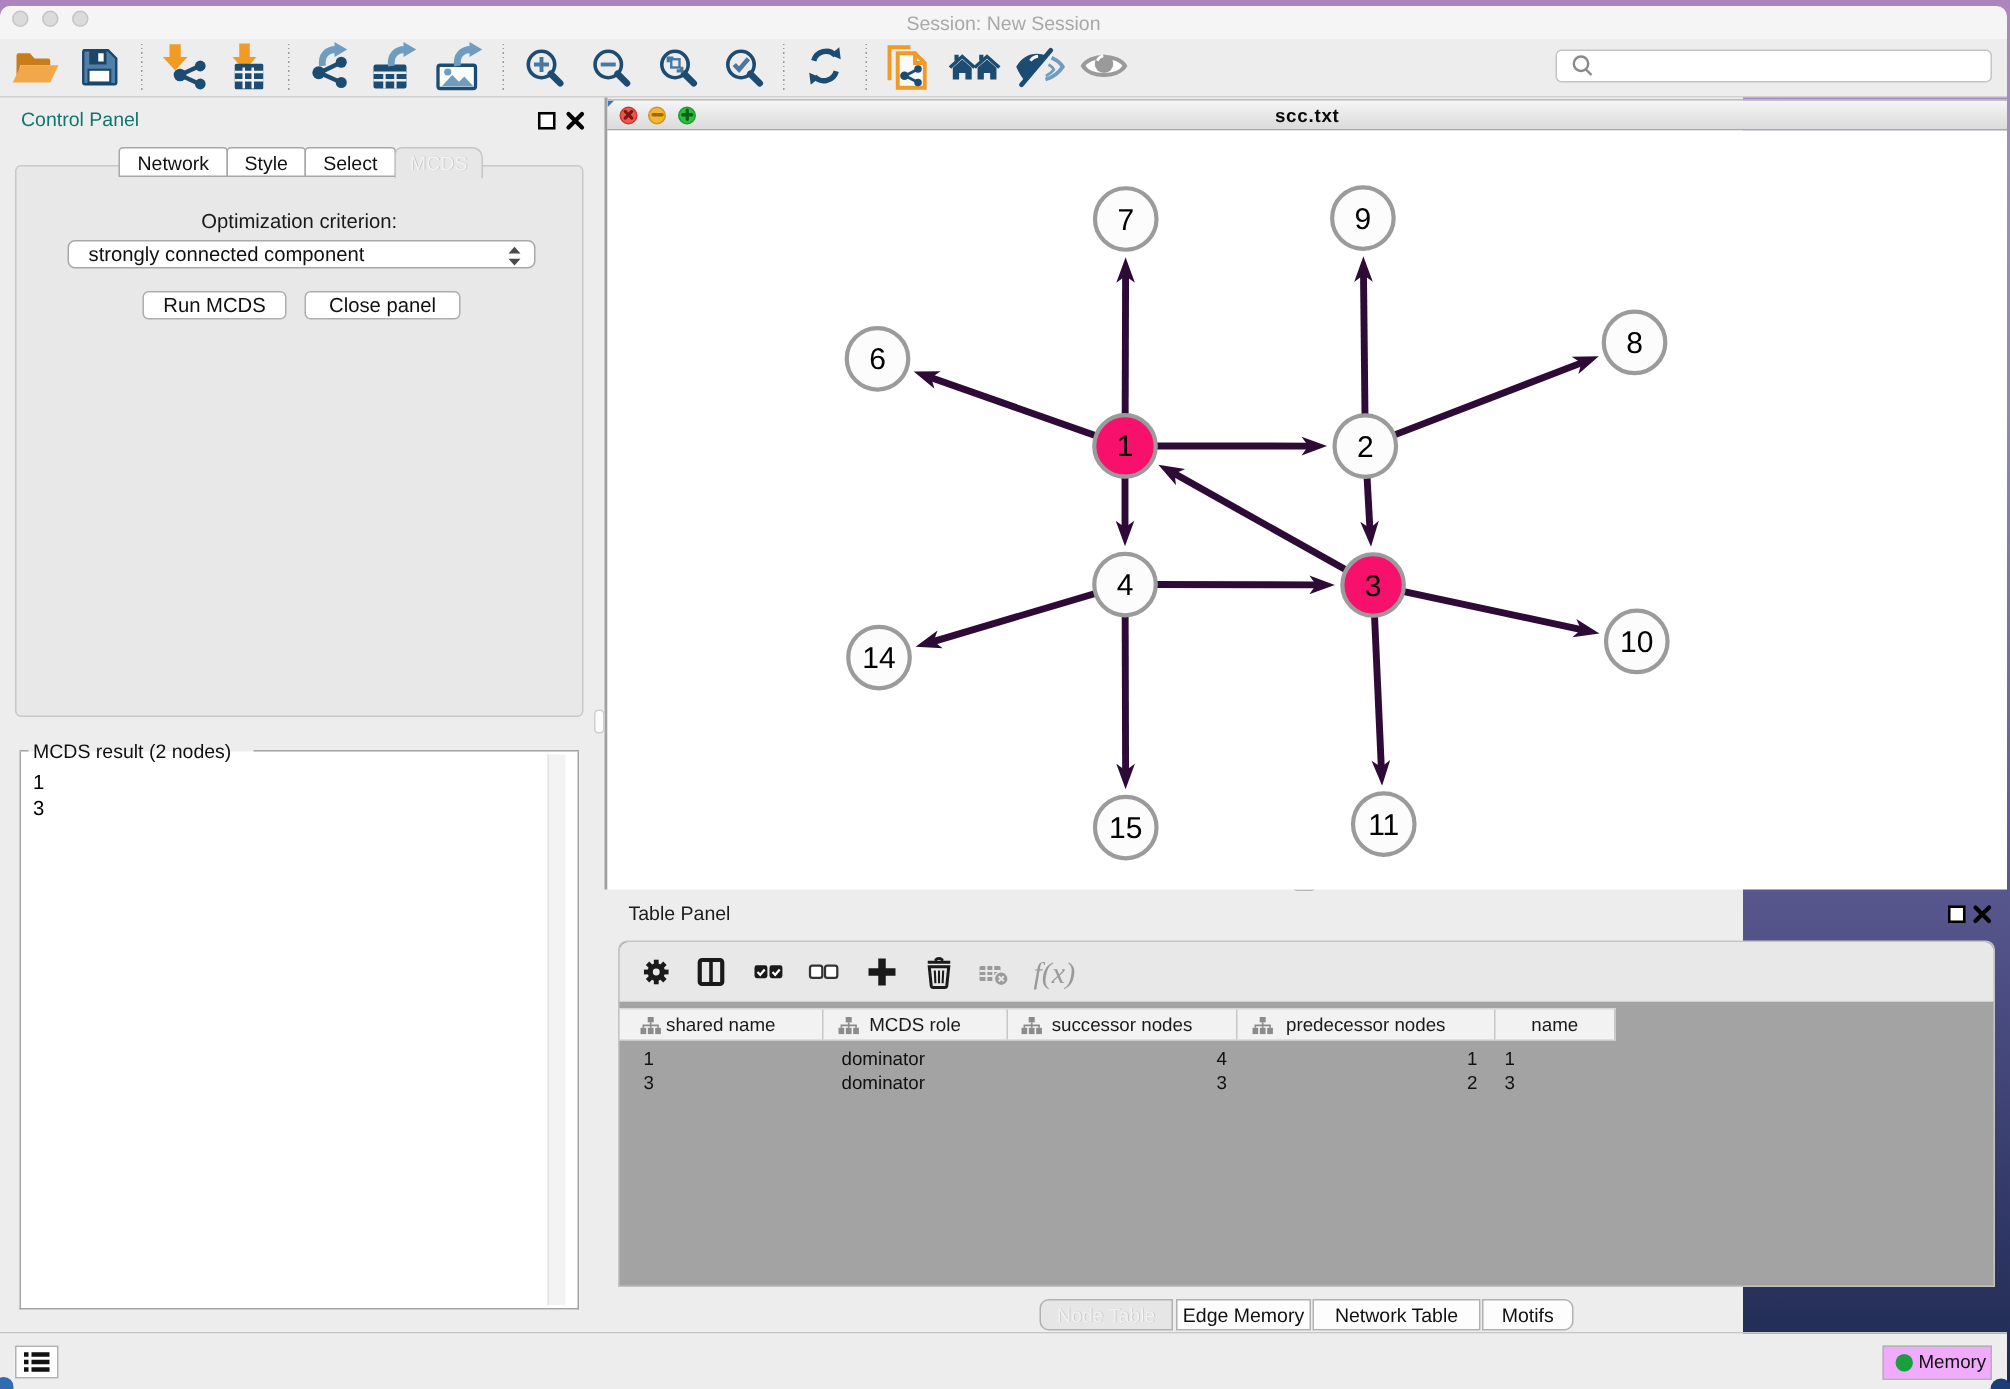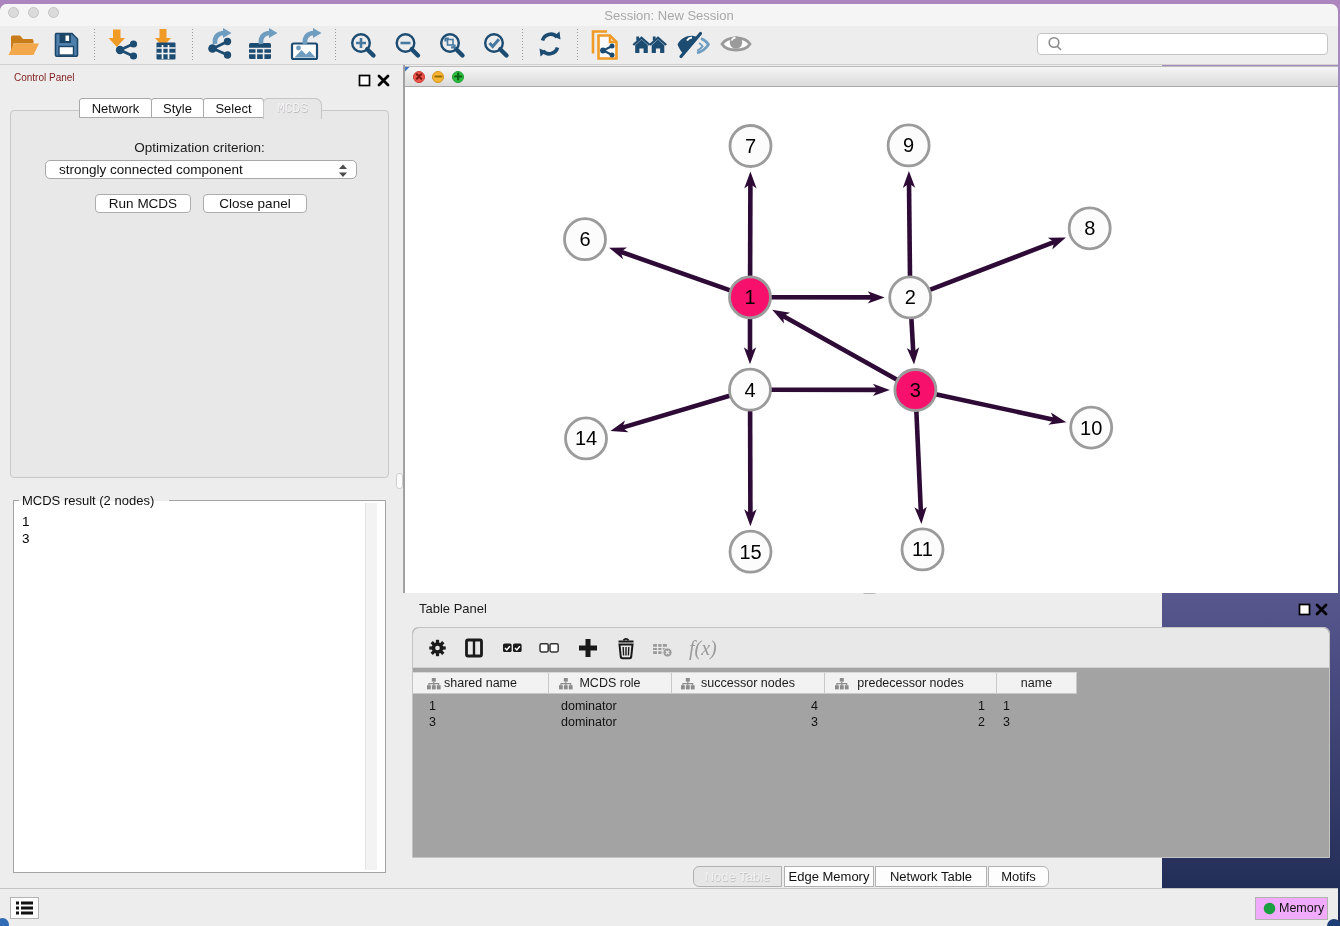--- a/index.html
+++ b/index.html
@@ -14,21 +14,21 @@
   background:#dcdbdc;border:1px solid #c6c5c6;box-sizing:border-box;}
 #title-text{position:absolute;top:4px;left:0;width:100%;text-align:center;
   font-size:13px;color:#a9a8a9;}
 #toolbar{position:absolute;left:0;top:22px;width:1338px;height:38px;background:#eeedee;}
 .sep{position:absolute;top:3px;width:1px;height:32px;
   background-image:repeating-linear-gradient(180deg,#9a9a9a 0 1px,transparent 1px 3px);}
 #searchbox{position:absolute;left:1037px;top:7px;width:289px;height:20px;background:#fff;
   border:1px solid #c5c4c5;border-radius:4px;}
 #mainline{position:absolute;left:0;top:60px;width:1338px;height:1px;background:#d2d1d2;}
 
-#cp-title{position:absolute;left:14px;top:68px;font-size:10px;color:#7f1d1d;}
+#cp-title{position:absolute;left:14px;top:68px;font-size:13px;color:#0f766e;}
 .tab{position:absolute;top:94px;height:20px;z-index:2;box-sizing:border-box;border:1px solid #a9a8a9;
   background:#fff;font-size:13px;color:#111;text-align:center;line-height:19px;border-radius:3px 3px 0 0;}
 #cp-box{position:absolute;left:10px;top:106px;width:379px;height:368px;background:#e9e8e9;
   border:1px solid #c9c8c9;border-radius:4px;box-sizing:border-box;}
 #opt-label{position:absolute;left:0;top:29px;width:100%;text-align:center;font-size:13.5px;color:#1a1a1a;}
 #opt-select{position:absolute;left:34px;top:49px;width:312px;height:19px;background:#fff;
   border:1px solid #a9a8a9;border-radius:5px;font-size:13.5px;color:#111;line-height:17px;padding-left:13px;box-sizing:border-box;}
 .btn{position:absolute;top:83px;height:19px;background:#fff;border:1px solid #aeadae;
   border-radius:4px;box-sizing:border-box;font-size:13.5px;color:#111;text-align:center;line-height:18px;}
 #fieldset{position:absolute;left:13px;top:497px;width:371px;height:371px;
@@ -207,21 +207,21 @@
   </div>
   <div id="mainline"></div>
   <div id="cp-title">Control Panel</div>
   <svg width="36" height="16" style="position:absolute;left:357px;top:69px">
       <rect x="2.5" y="2.5" width="10" height="10" fill="#fff" stroke="#000" stroke-width="1.7"></rect>
       <path d="M22,3 L31,12 M31,3 L22,12" stroke="#000" stroke-width="2.8" stroke-linecap="round"></path>
     </svg>
   <div class="tab" style="left:79px;width:73px;">Network</div>
   <div class="tab" style="left:151px;width:53px;">Style</div>
   <div class="tab" style="left:203px;width:61px;">Select</div>
-  <div class="tab" style="left:263px;width:59px;height:21px;z-index:2;background:#e8e7e8;color:#f4f3f4;text-shadow:0.5px 0.5px 0 #bdbcbd;border-color:#c6c5c6;border-radius:5px 7px 0 0;border-bottom:none;font-family:Liberation Mono, monospace;">MCDS</div>
+  <div class="tab" style="left:263px;width:59px;height:21px;z-index:2;background:#e8e7e8;color:#f4f3f4;text-shadow:0.5px 0.5px 0 #bdbcbd;border-color:#c6c5c6;border-radius:5px 7px 0 0;border-bottom:none;">MCDS</div>
   <div id="cp-box">
     <div id="opt-label">Optimization criterion:</div>
     <div id="opt-select">strongly connected component<svg width="14" height="16" style="position:absolute;right:6px;top:2px">
           <path d="M3,6 l4,-4.5 l4,4.5 z" fill="#4a4a4a"></path>
           <path d="M3,9.5 l4,4.5 l4,-4.5 z" fill="#4a4a4a"></path>
         </svg></div>
     <div class="btn" style="left:84px;width:96px;">Run MCDS</div>
     <div class="btn" style="left:192px;width:104px;">Close panel</div>
   </div>
   <div id="fieldset">
@@ -248,20 +248,21 @@
         <svg width="14" height="14" style="position:absolute;left:7px;top:4px">
           <circle cx="6.5" cy="6.5" r="5.8" fill="#1b9e3f"></circle>
         </svg>
         <span style="position:absolute;left:23px;top:3px;font-size:12.5px;">Memory</span>
       </div>
   </div>
   <div id="vline"></div>
     <div style="position:absolute;left:396px;top:469px;width:7px;height:16px;background:#fcfcfc;border:1px solid #cfcecf;border-radius:3px;box-sizing:border-box;"></div>
     <div style="position:absolute;left:862px;top:583px;width:15px;height:7px;background:#e4e3e4;border:1px solid #b8b7b8;border-radius:3px;box-sizing:border-box;"></div>
   <div id="frame-tb">
+    <div id="frame-title">scc.txt</div>
     <div class="ftl" style="left:8px;background:#ee574d;border:1px solid #ca3a31;"></div>
     <div class="ftl" style="left:27.4px;background:#f6b434;border:1px solid #d4951c;"></div>
     <div class="ftl" style="left:47.2px;background:#2cbd3e;border:1px solid #1d9e2e;"></div>
     <svg width="933" height="21" style="position:absolute;left:0;top:0">
         <path d="M0,0 h4.5 l-4.5,4.5 z" fill="#3f74c0"></path>
         <path d="M11.8,7.3 l4.4,4.4 M16.2,7.3 l-4.4,4.4" stroke="#7e170f" stroke-width="2.1" stroke-linecap="round"></path>
         <path d="M30.4,9.5 h6" stroke="#946e05" stroke-width="2.2" stroke-linecap="round"></path>
         <path d="M50.2,9.5 h6 M53.2,6.5 v6" stroke="#0b6114" stroke-width="2.2" stroke-linecap="round"></path>
       </svg>
   </div>

